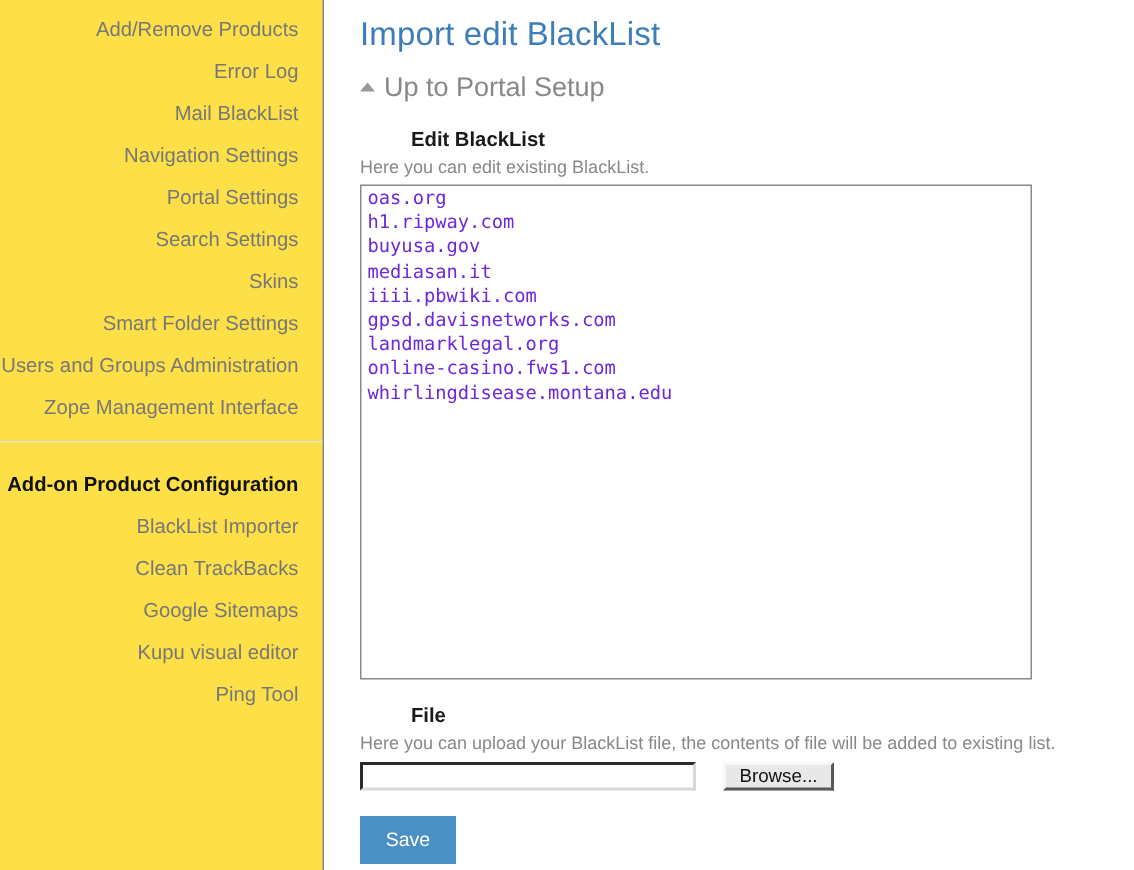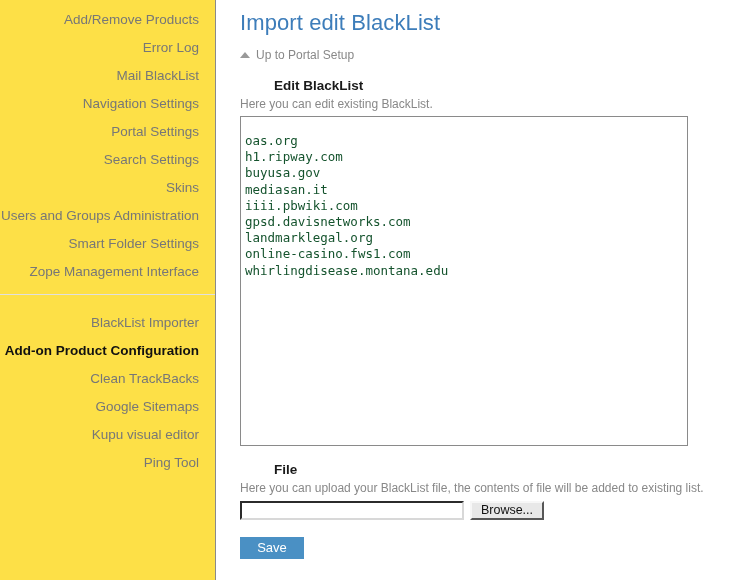--- a/index.html
+++ b/index.html
@@ -81,21 +81,21 @@
     display: inline-block;
     width: 0;
     height: 0;
     border-left: 5px solid transparent;
     border-right: 5px solid transparent;
     border-bottom: 6px solid #999999;
     margin-bottom: 1px;
   }
   #breadcrumb-link {
     color: #888888;
-    font-size: 12px;
+    font-size: 18px;
     text-decoration: none;
     cursor: pointer;
   }
 
   .field-label {
     font-size: 13.5px;
     font-weight: bold;
     color: #1a1a1a;
     margin-top: 16px;
     margin-left: 34px;
@@ -107,36 +107,36 @@
     margin-bottom: 5px;
   }
 
   #blacklist-textarea {
     display: block;
     width: 448px;
     height: 330px;
     box-sizing: border-box;
     border: 1px solid #8a8a8a;
     background: #ffffff;
-    color: #14532d;
+    color: #6d28d9;
     font-family: "DejaVu Sans Mono", "Liberation Mono", monospace;
     font-size: 12.5px;
     line-height: 16.2px;
-    padding: 16px 4px 4px 4px;
+    padding: 0 4px 4px 4px;
     resize: none;
     outline: none;
     white-space: pre;
     overflow: hidden;
   }
 
   #file-row {
     margin-top: 6px;
     display: flex;
     align-items: flex-end;
-    gap: 4px;
+    gap: 16px;
   }
   #file-path-input {
     width: 224px;
     height: 19px;
     box-sizing: border-box;
     border: 2px solid;
     border-color: #2b2b2b #d8d8d8 #d8d8d8 #2b2b2b;
     background: #ffffff;
     font-family: "Liberation Sans", sans-serif;
     font-size: 12px;
@@ -160,21 +160,21 @@
   }
 
   #save-button {
     margin-top: 17px;
     background: #4a90c4;
     border: 1px solid #4a90c4;
     color: #ffffff;
     font-family: "Liberation Sans", sans-serif;
     font-size: 13px;
     width: 64px;
-    height: 22px;
+    height: 32px;
     line-height: 20px;
     text-align: center;
     cursor: pointer;
     padding: 0;
   }
 </style>
 </head>
 <body>
 
 <div id="app">
@@ -182,28 +182,28 @@
   <nav id="sidebar">
 
     <div class="side-section">
       <a class="side-item">Add/Remove Products</a>
       <a class="side-item">Error Log</a>
       <a class="side-item">Mail BlackList</a>
       <a class="side-item">Navigation Settings</a>
       <a class="side-item">Portal Settings</a>
       <a class="side-item">Search Settings</a>
       <a class="side-item">Skins</a>
+      <a class="side-item">Smart Folder Settings</a>
       <a class="side-item">Users and Groups Administration</a>
-      <a class="side-item">Smart Folder Settings</a>
       <a class="side-item">Zope Management Interface</a>
     </div>
 
     <div class="side-section">
+      <a class="side-item current">Add-on Product Configuration</a>
       <a class="side-item">BlackList Importer</a>
-      <a class="side-item current">Add-on Product Configuration</a>
       <a class="side-item">Clean TrackBacks</a>
       <a class="side-item">Google Sitemaps</a>
       <a class="side-item">Kupu visual editor</a>
       <a class="side-item">Ping Tool</a>
     </div>
 
   </nav>
 
   <main id="content">
 

